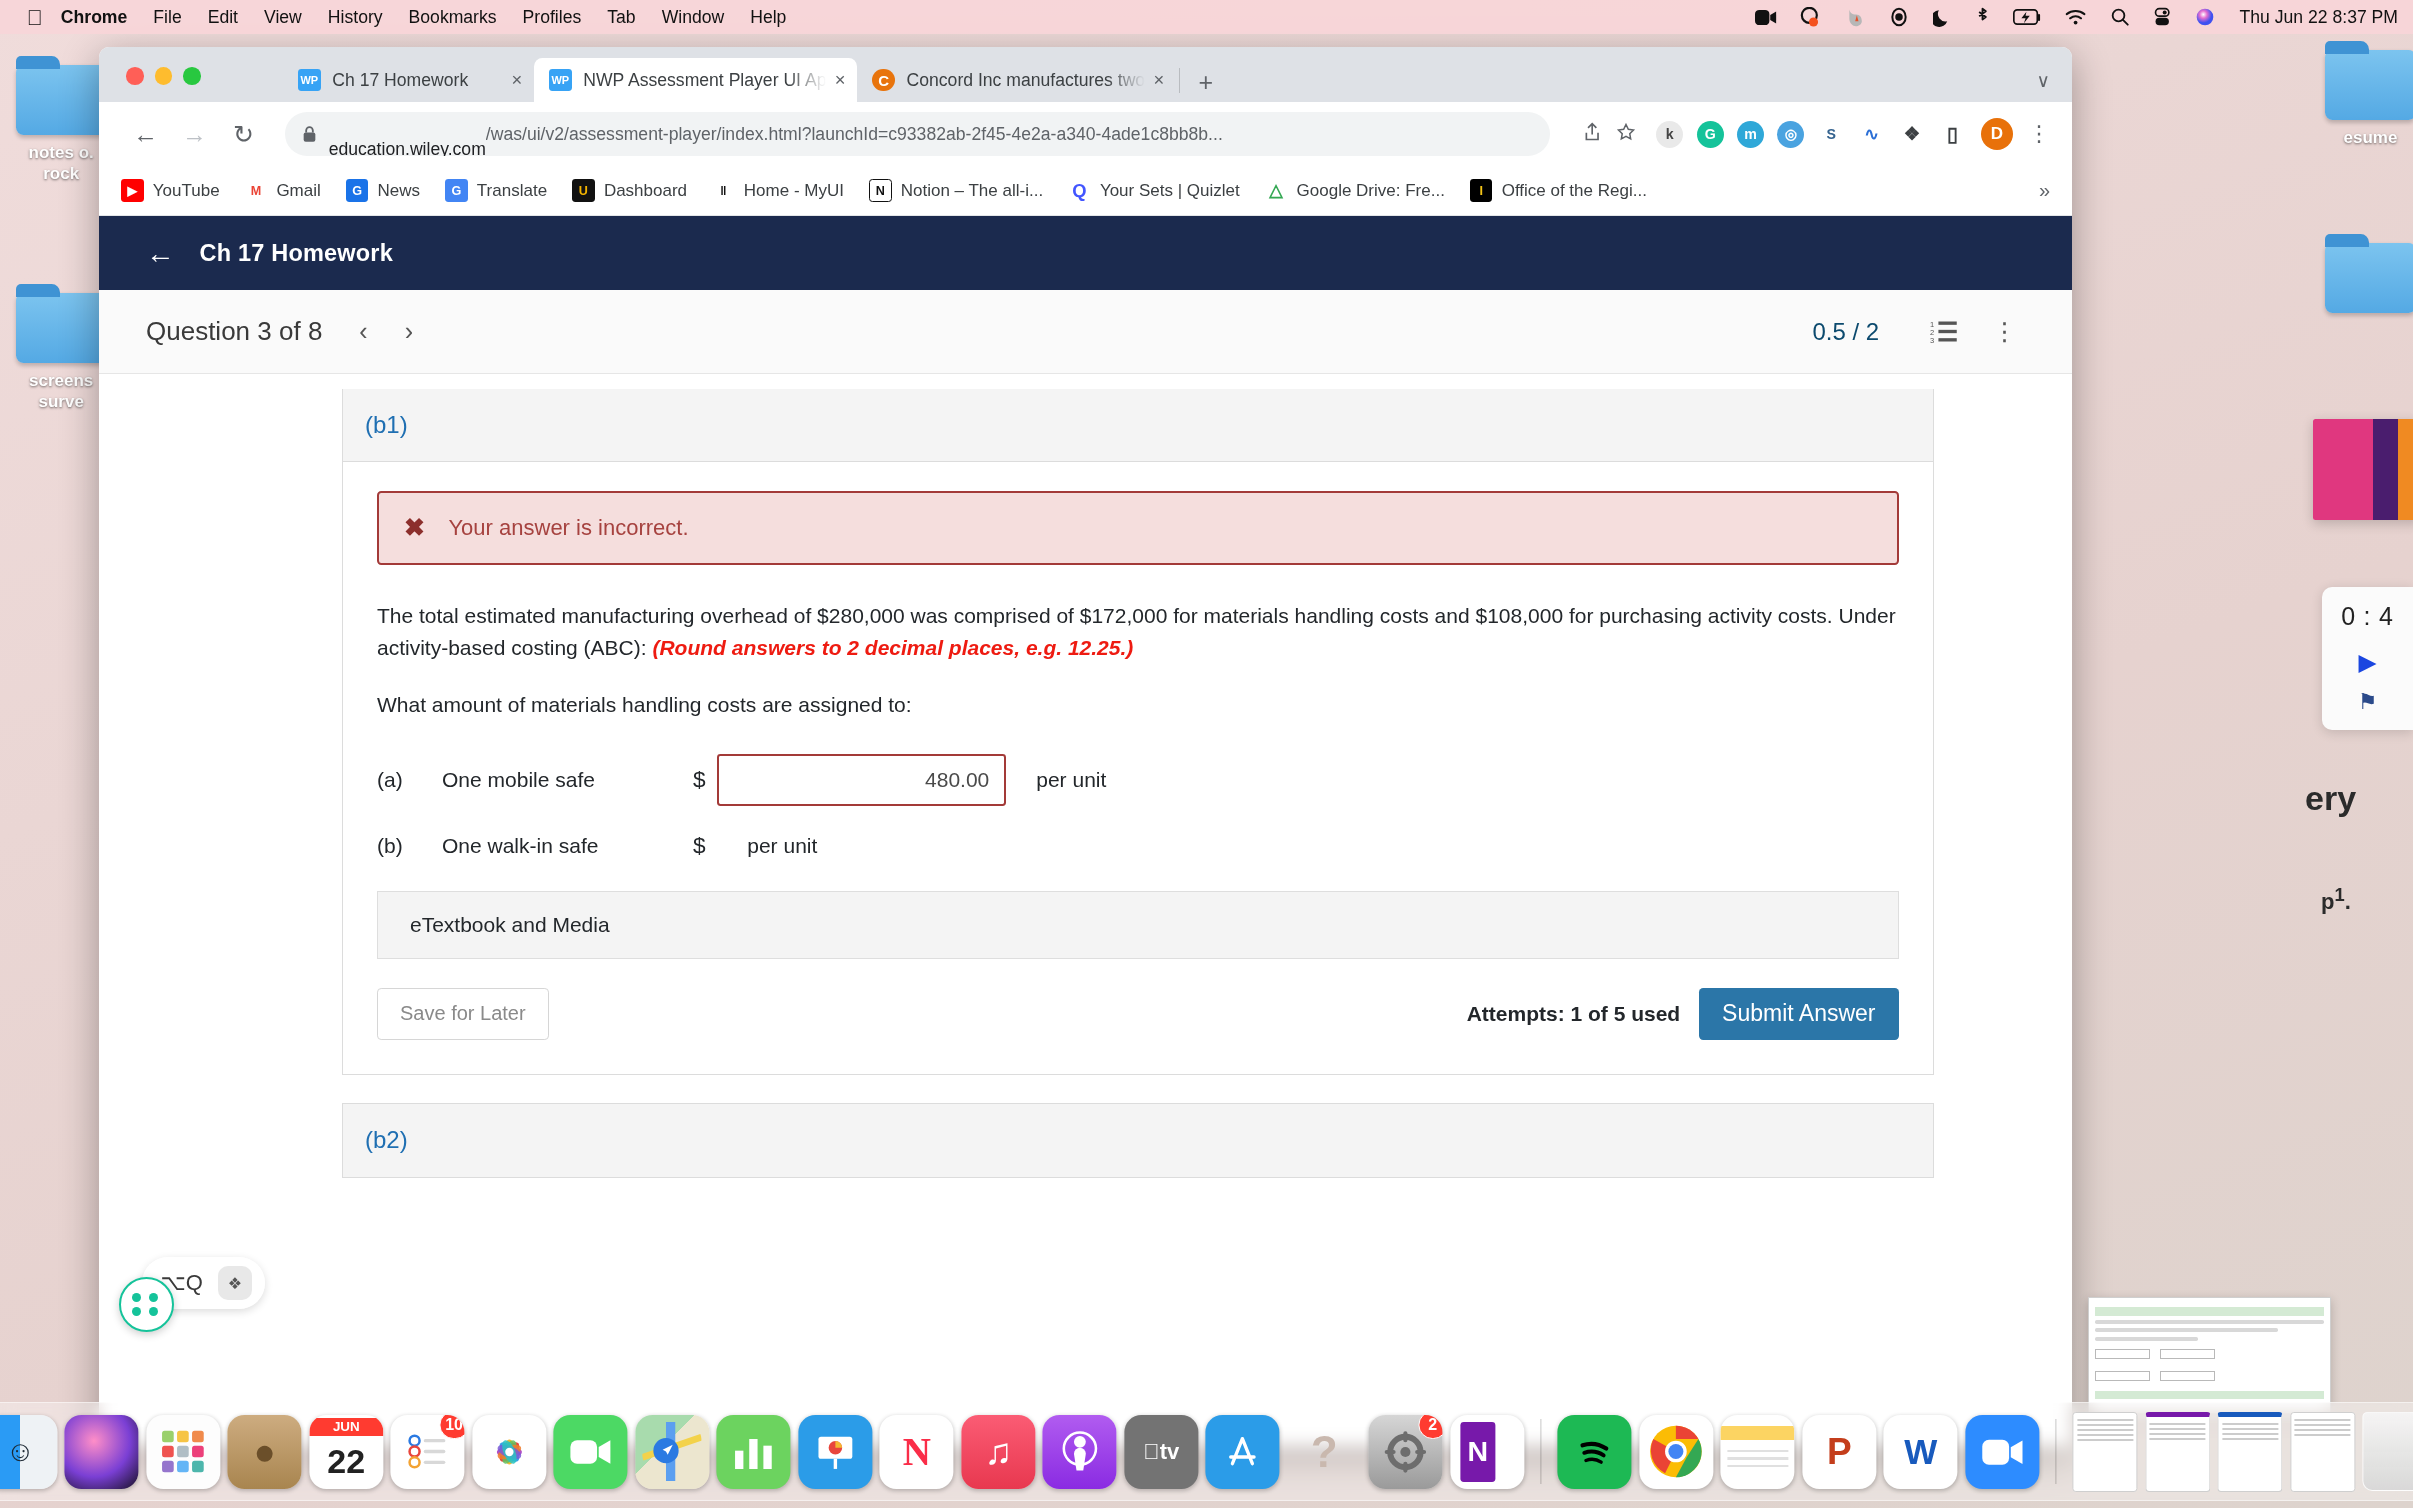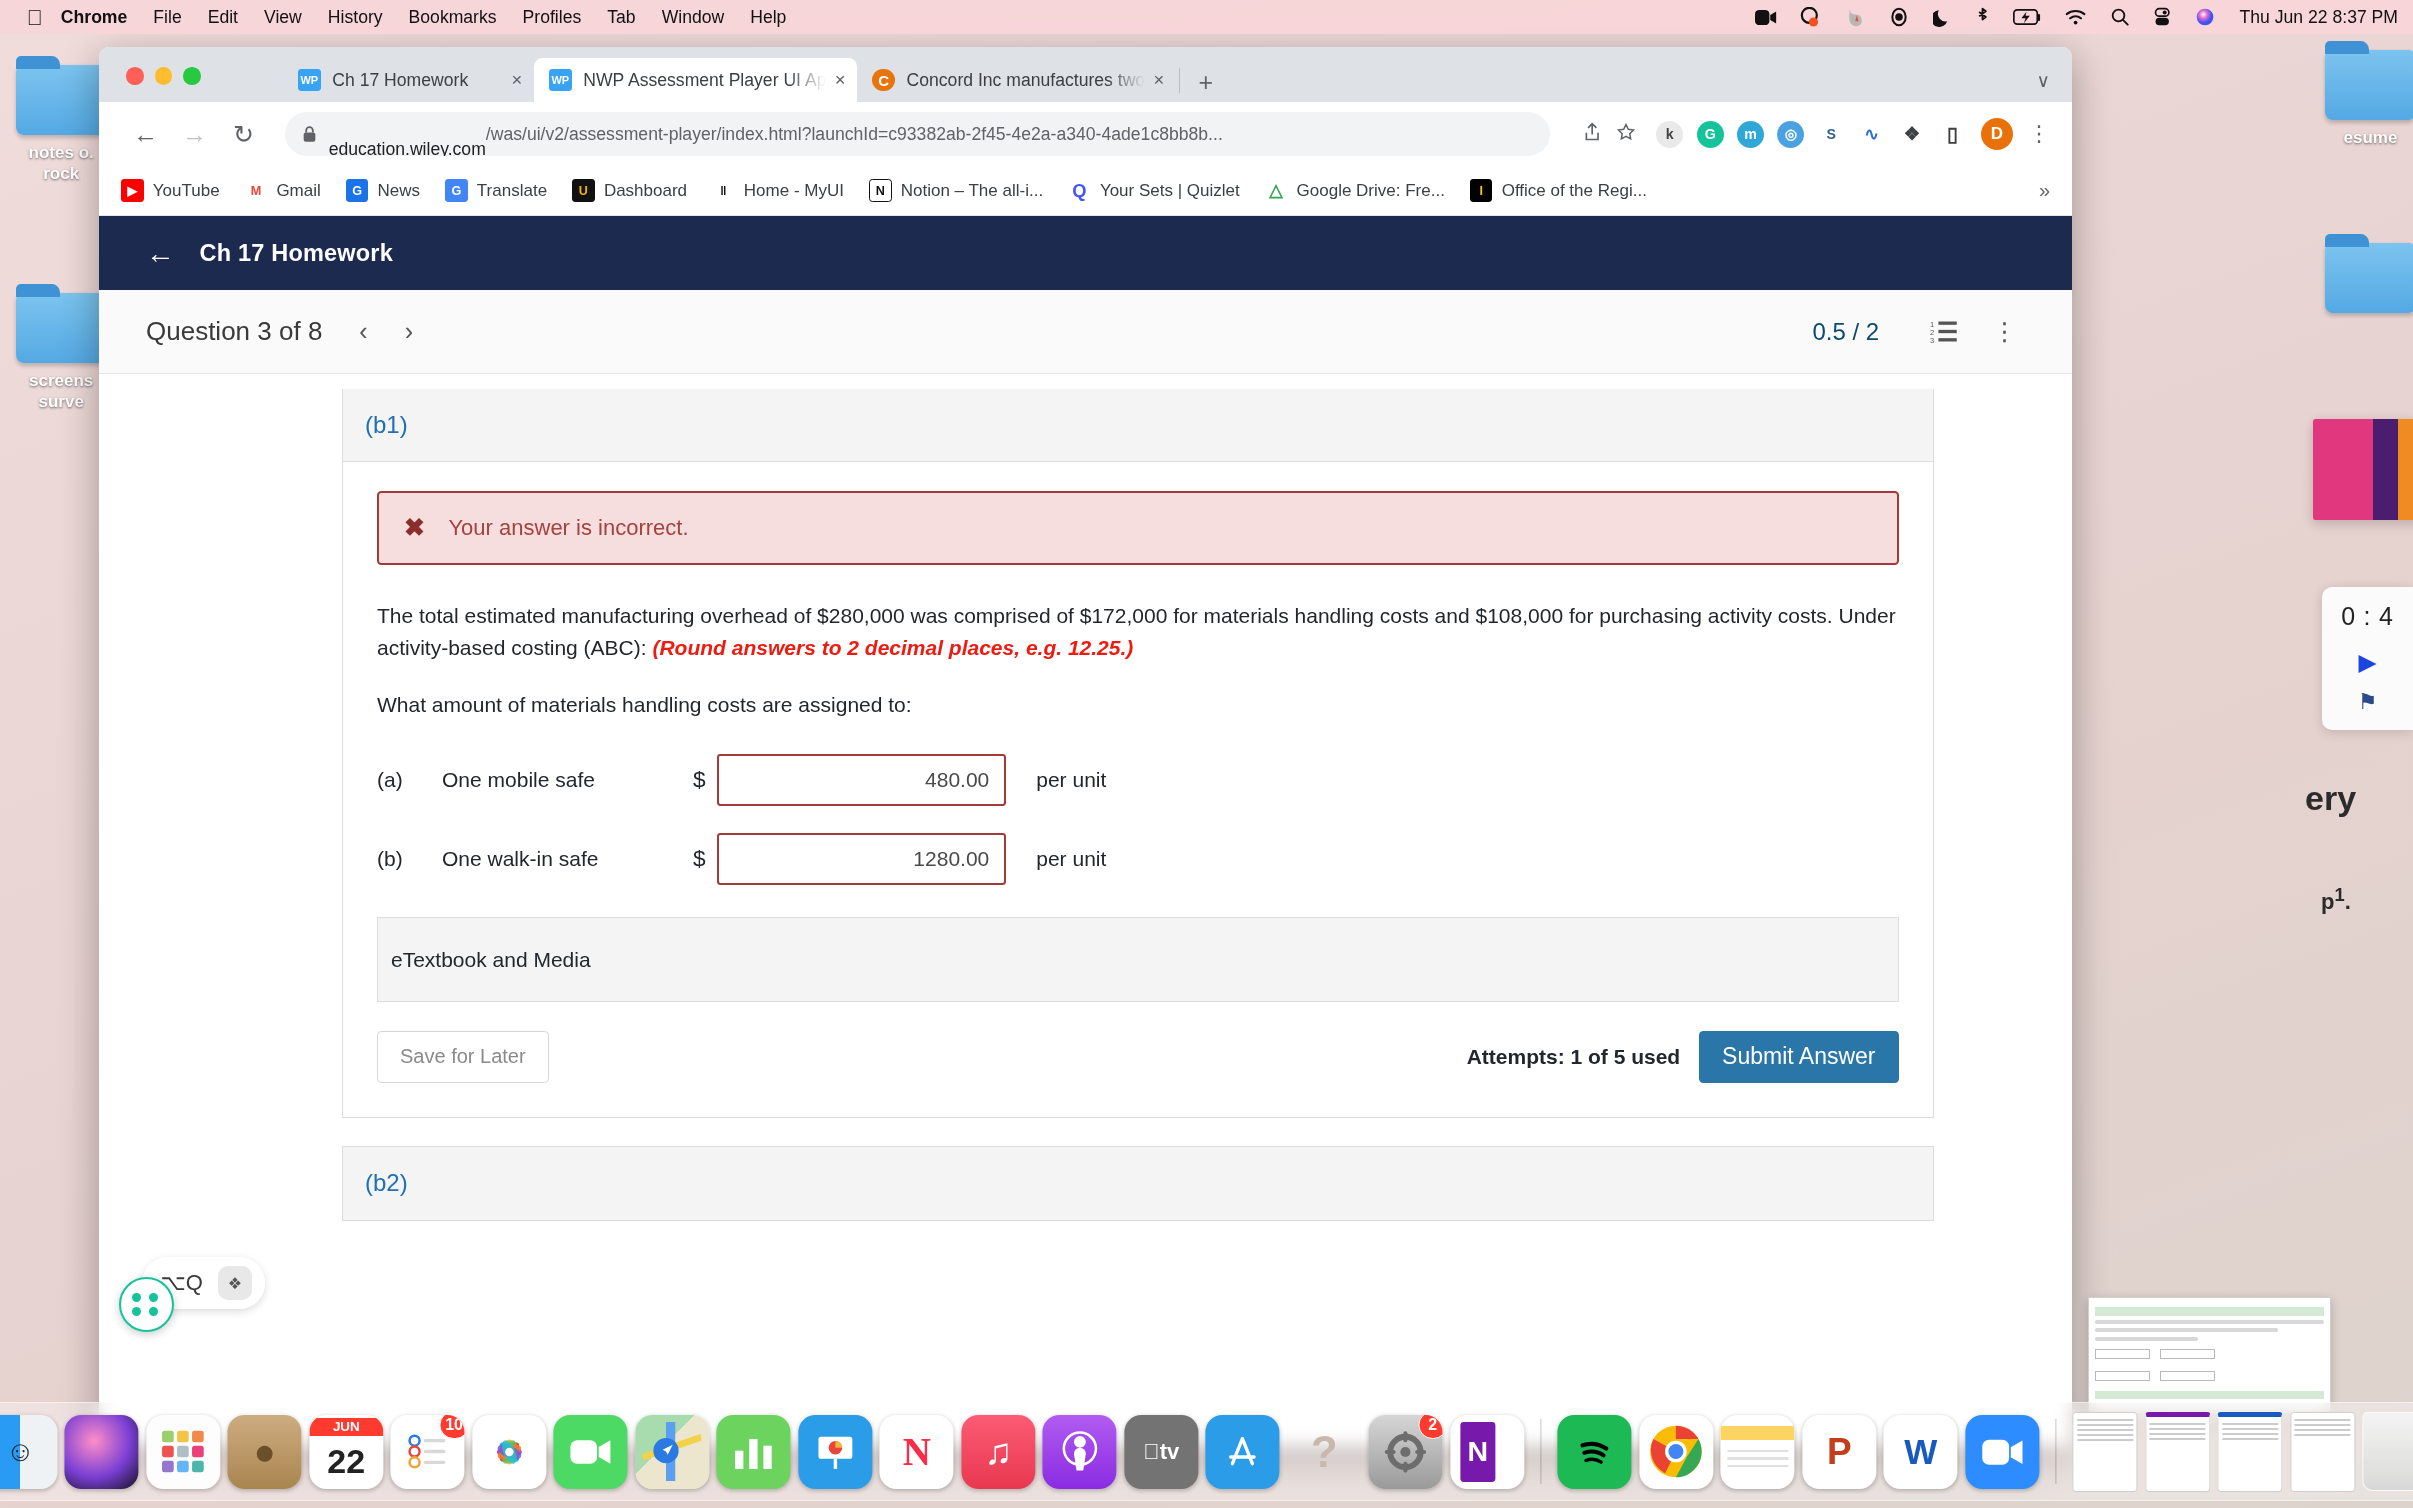--- a/index.html
+++ b/index.html
@@ -184,22 +184,22 @@
   .ans-dollar { font-size:22.6px; color:#23272b; margin-right:11.7px; }
   .ans-input {
     width:289px; height:52px; border:2.5px solid #a33a38; border-radius:3.4px;
     background:#fff; display:flex; align-items:center; justify-content:flex-end;
     padding:0 15px; font-size:21px; color:#4a4a4a;
     box-shadow: inset 0 0 0 2.5px #fff;
   }
   .ans-unit { font-size:21px; color:#23272b; margin-left:30px; }
 
   .etext {
-    margin:32px 0 0 0; height:85px; background:#f4f4f4; border:0.8px solid #dedede;
-    display:flex; align-items:center; padding-left:13px; font-size:21px; color:#23272b;
+    margin:32px 0 0 0; height:68px; background:#f4f4f4; border:0.8px solid #dedede;
+    display:flex; align-items:center; padding-left:32px; font-size:21px; color:#23272b;
   }
   .actions { display:flex; align-items:center; margin-top:28.5px; padding-bottom:34px; }
   .btn-save {
     border:0.8px solid #d6d6d6; background:#fff; border-radius:4.2px;
     padding:0 22px; height:52px; display:flex; align-items:center;
     font-size:20px; color:#8a8a8a;
   }
   .actions-spacer { flex:1; }
   .attempts { font-size:21px; color:#23272b; font-weight:bold; margin-right:18.4px; }
   .btn-submit {
@@ -572,21 +572,20 @@
             <div class="ans-label">One mobile safe</div>
             <div class="ans-dollar">$</div>
             <div class="ans-input">480.00</div>
             <div class="ans-unit">per unit</div>
           </div>
 
           <div class="ansrow">
             <div class="ans-idx">(b)</div>
             <div class="ans-label">One walk-in safe</div>
             <div class="ans-dollar">$</div>
-            <div class="ans-input">1280.00</div>
             <div class="ans-unit">per unit</div>
           </div>
 
           <div class="etext">eTextbook and Media</div>
 
           <div class="actions">
             <div class="btn-save">Save for Later</div>
             <div class="actions-spacer"></div>
             <div class="attempts">Attempts: 1 of 5 used</div>
             <div class="btn-submit">Submit Answer</div>

